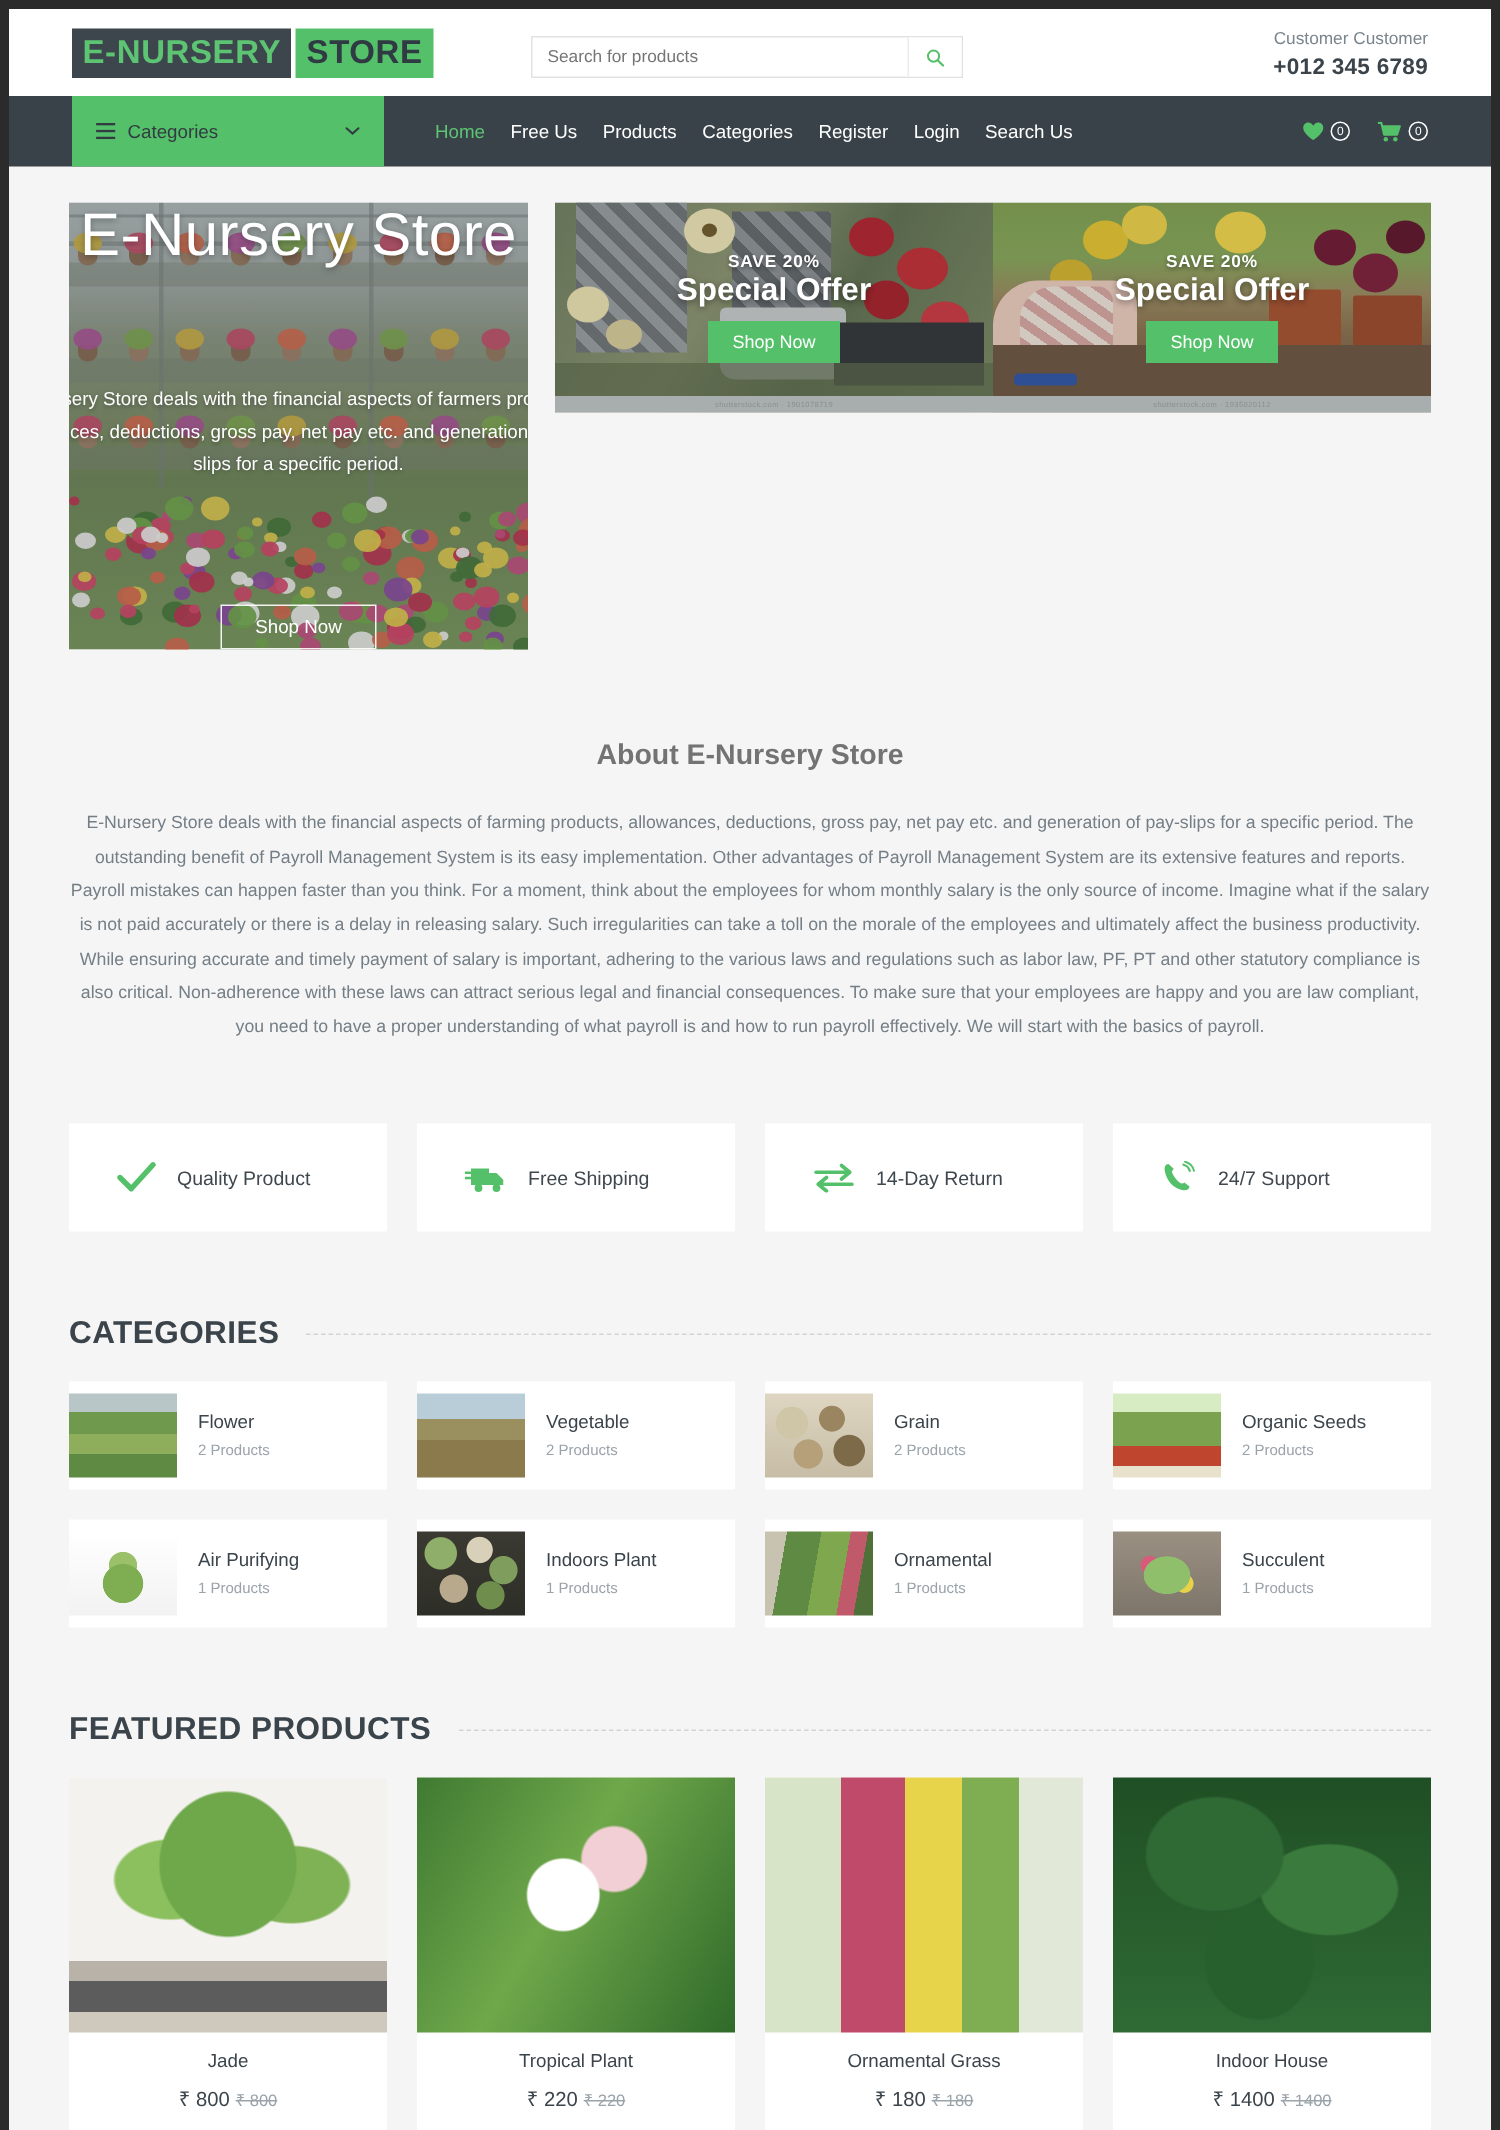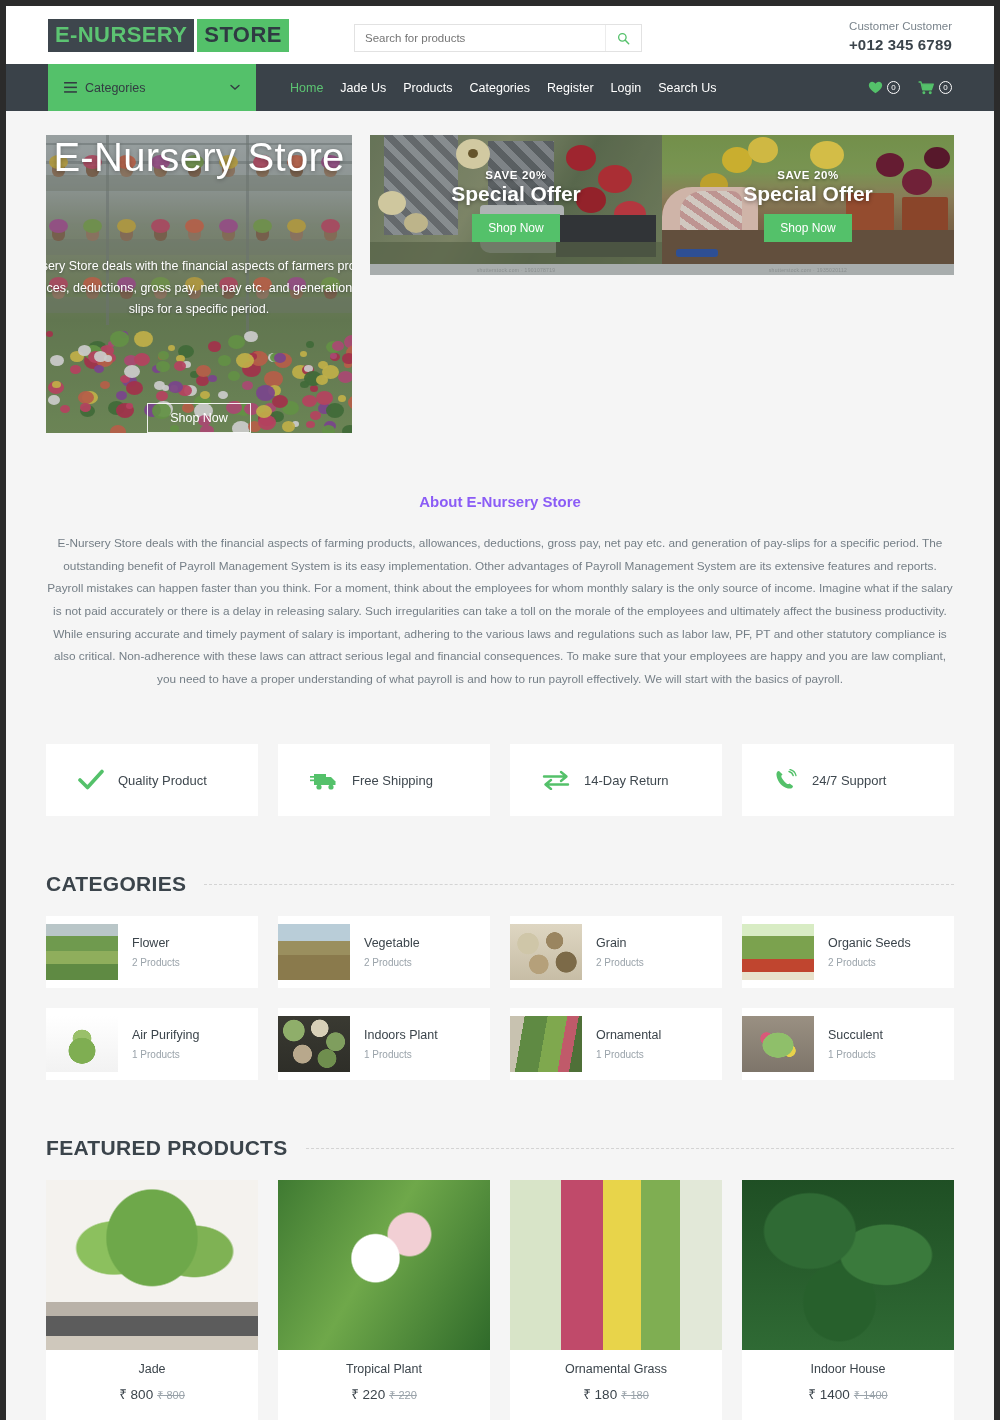--- a/index.html
+++ b/index.html
@@ -135,21 +135,21 @@
     font-family: "Liberation Sans", sans-serif;
   }
   .stock-strip {
     position: absolute; left: 0; right: 0; bottom: 0; height: 11px;
     background: #a8adad; color: #8a8f8f; font-size: 5px;
     display: flex; align-items: center; justify-content: center; letter-spacing: .3px;
   }
 
   
   .about { padding: 60px 46px 0 46px; text-align: center; }
-  .about h2 { font-size: 15px; color: #8b5cf6; font-weight: bold; margin-bottom: 22px; }
+  .about h2 { font-size: 19px; color: #737373; font-weight: bold; margin-bottom: 22px; }
   .about p {
     font-size: 11.8px; line-height: 1.92; color: #747e86;
     text-align: center;
   }
 
   
   .services { display: flex; gap: 20px; padding: 54px 46px 0 46px; }
   .svc {
     flex: 1; background: #fff; height: 72px;
     display: flex; align-items: center; padding-left: 32px; gap: 14px;
@@ -222,21 +222,21 @@
           <rect y="10" width="14" height="1.7" fill="#333b42"></rect>
         </svg>
         <span>Categories</span>
       </span>
       <svg width="10" height="7" viewBox="0 0 10 7">
         <path d="M1 1.5 L5 5 L9 1.5" fill="none" stroke="#333b42" stroke-width="1.4" stroke-linecap="round"></path>
       </svg>
     </div>
     <div class="navlinks">
       <a class="active">Home</a>
-      <a>Jade Us</a>
+      <a>Free Us</a>
       <a>Products</a>
       <a>Categories</a>
       <a>Register</a>
       <a>Login</a>
       <a>Search Us</a>
     </div>
     <div class="navicons">
       <div class="niwrap">
         <svg width="15" height="13" viewBox="0 0 16 14">
           <path d="M8 13.2 C8 13.2 0.8 8.8 0.8 4.6 C0.8 2.3 2.6 0.8 4.4 0.8 C6 0.8 7.4 1.9 8 3 C8.6 1.9 10 0.8 11.6 0.8 C13.4 0.8 15.2 2.3 15.2 4.6 C15.2 8.8 8 13.2 8 13.2 Z" fill="#54c16a"></path>

